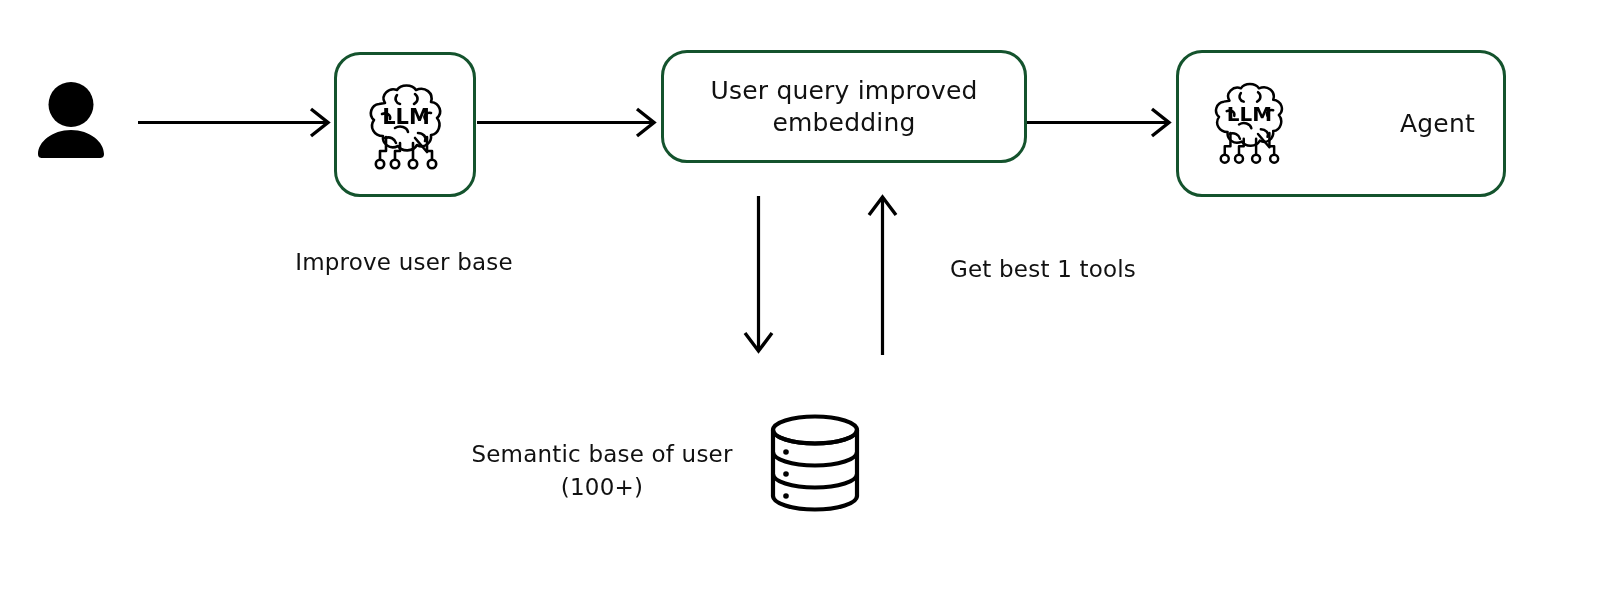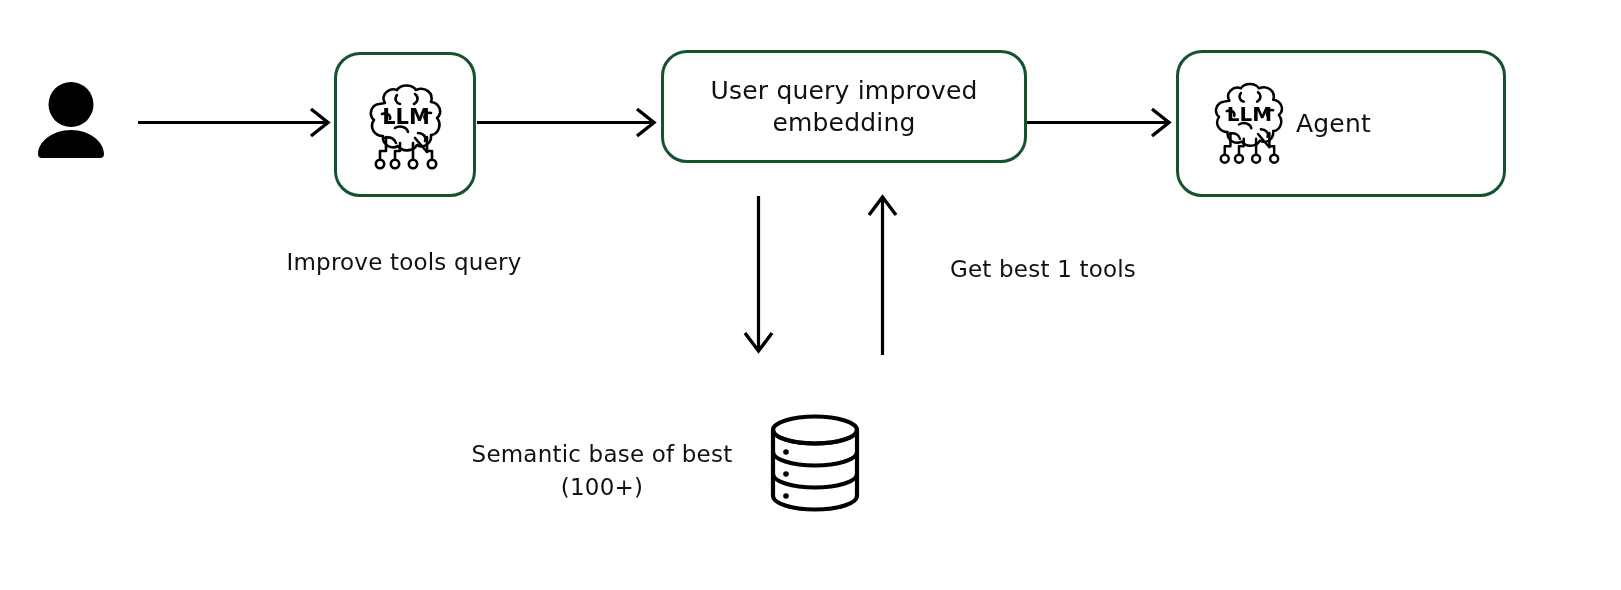--- a/index.html
+++ b/index.html
@@ -68,22 +68,22 @@
     padding-left: 22px;
     box-sizing: border-box;
   }
   .agent-icon-slot {
     width: 95px;
     height: 95px;
     flex: 0 0 auto;
   }
   .agent-text-slot {
     flex: 1 1 auto;
-    text-align: left;
-    padding-right: 21px;
+    text-align: right;
+    padding-right: 28px;
   }
 </style>
 </head>
 <body>
 
 <div id="canvas">
 
   <svg class="svg-layer" viewBox="0 0 1621 590" xmlns="http://www.w3.org/2000/svg">
 
     <g>
@@ -148,21 +148,21 @@
           <circle cx="25" cy="83" r="4.2"></circle>
           <circle cx="40" cy="83" r="4.2"></circle>
           <circle cx="58" cy="83" r="4.2"></circle>
           <circle cx="77" cy="83" r="4.2"></circle>
         </g>
         <text x="51" y="43" font-family="DejaVu Sans, sans-serif" font-size="21" font-weight="bold" fill="#000" text-anchor="middle">LLM</text>
       </svg>
     </div>
   </div>
 
-  <div class="caption" style="left:254px; top:246px; width:300px;">Improve tools query</div>
+  <div class="caption" style="left:254px; top:246px; width:300px;">Improve user base</div>
 
   <div class="node-box" style="left:661px; top:50px; width:366px; height:113px;">
     <div class="box-label">User query improved
 embedding</div>
   </div>
 
   <div class="node-box" style="left:1176px; top:50px; width:330px; height:147px;">
     <div class="agent-inner">
       <div class="agent-icon-slot icon-wrap" style="position:relative; left:0; top:0;">
         <svg viewBox="0 0 100 92" width="95" height="95" xmlns="http://www.w3.org/2000/svg">
@@ -216,16 +216,16 @@
         <path d="M7 82 C7 89.4 25.8 95.5 49 95.5 C72.2 95.5 91 89.4 91 82"></path>
       </g>
       <g fill="#000">
         <circle cx="20" cy="38" r="2.8"></circle>
         <circle cx="20" cy="60" r="2.8"></circle>
         <circle cx="20" cy="82" r="2.8"></circle>
       </g>
     </svg>
   </div>
 
-  <div class="caption" style="left:452px; top:438px; width:300px;">Semantic base of best
+  <div class="caption" style="left:452px; top:438px; width:300px;">Semantic base of user
 (100+)</div>
 
 </div>
 
 </body></html>

